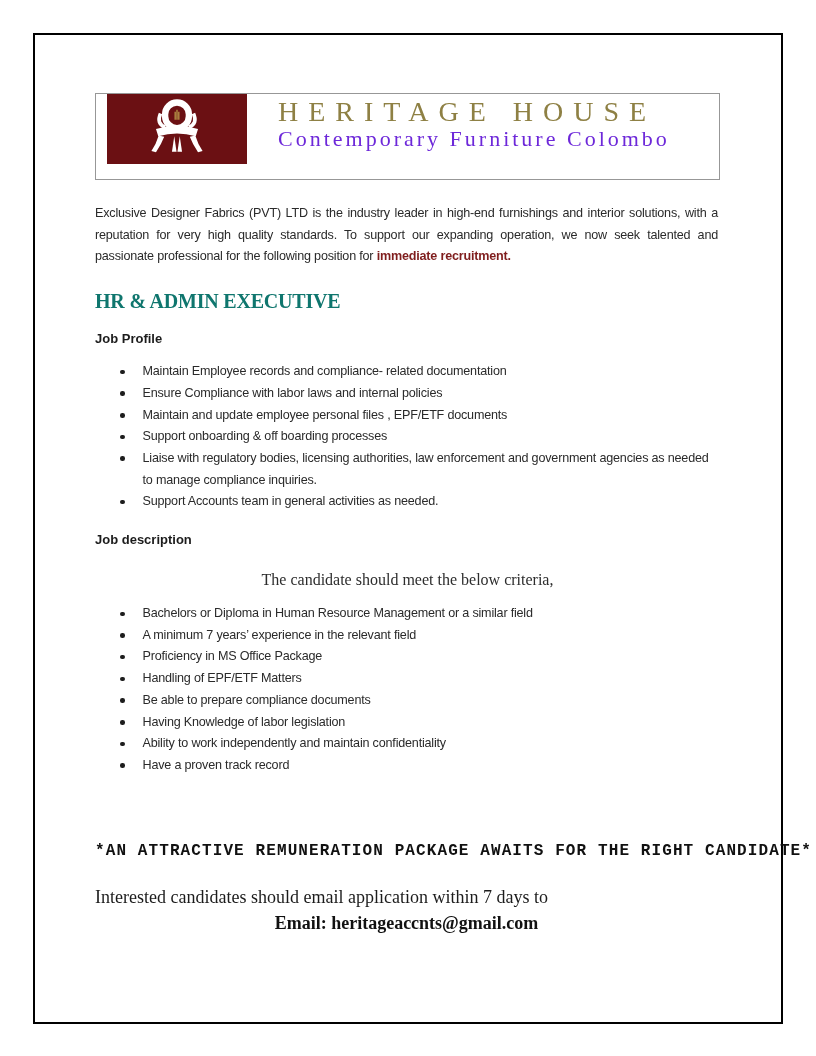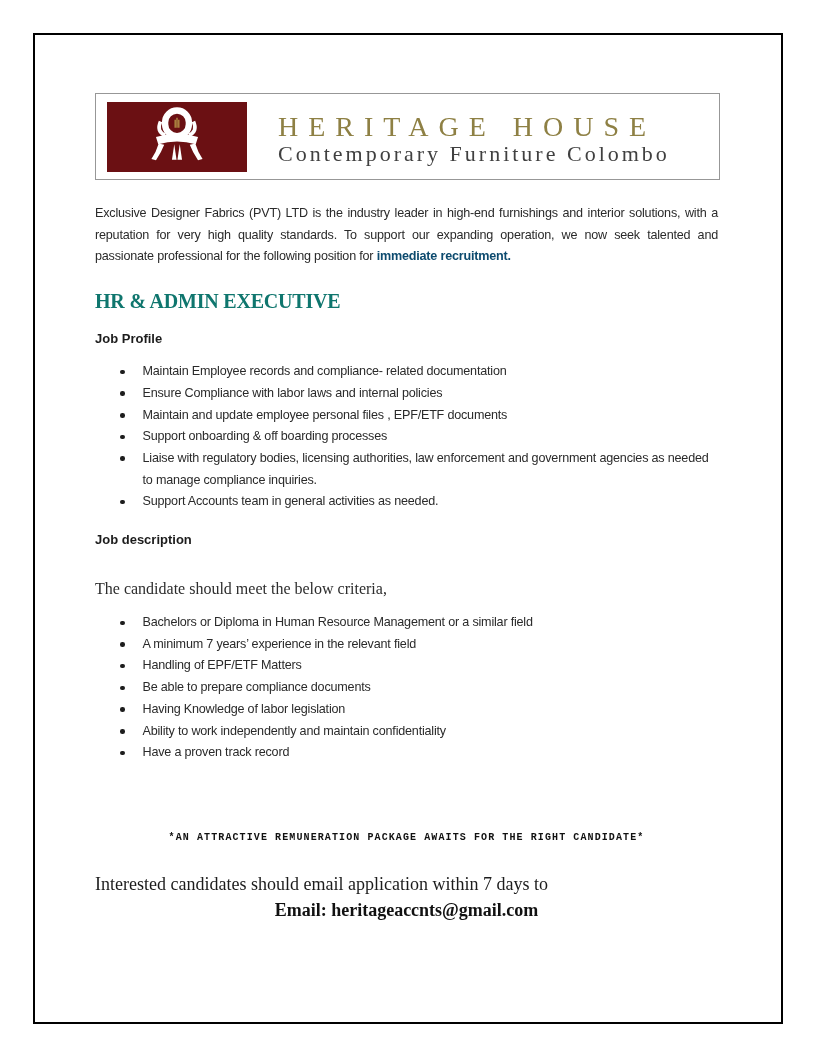--- a/index.html
+++ b/index.html
@@ -28,21 +28,21 @@
   }
 
   
   .logo-box {
     width: 625px;
     height: 87px;
     border: 1px solid #979797;
     box-sizing: border-box;
     background: #ffffff;
     display: flex;
-    align-items: center;
+    align-items: flex-start;
   }
   .logo-tile {
     width: 140px;
     height: 70px;
     margin-left: 11px;
     background: #6b1013;
     flex: none;
     display: flex;
     align-items: center;
     justify-content: center;
@@ -61,36 +61,36 @@
     line-height: 28px;
     letter-spacing: 10px;
     color: #8e8044;
     white-space: nowrap;
   }
   .brand-tagline {
     font-family: "Liberation Serif", "DejaVu Serif", serif;
     font-size: 22px;
     line-height: 23px;
     letter-spacing: 3px;
-    color: #404040;
+    color: #6d28d9;
     white-space: nowrap;
     margin-top: 1px;
   }
 
   
   .intro {
     margin-top: 23px;
     width: 623px;
     font-size: 12.6px;
     letter-spacing: -0.2px;
     line-height: 21.7px;
     text-align: justify;
     color: #2a2a2a;
   }
-  .intro b { color: #0c4a6e; }
+  .intro b { color: #7f1d1d; }
 
   .position-title {
     margin: 22px 0 0 0;
     font-family: "Liberation Serif", "DejaVu Serif", serif;
     font-weight: bold;
     font-size: 20px;
     line-height: 22px;
     color: #0f766e;
     letter-spacing: -0.2px;
   }
@@ -120,35 +120,36 @@
     width: 4.5px;
     height: 4.5px;
     border-radius: 50%;
     background: #1d1d1d;
     margin: 8.5px 0 0 25px;
     flex: none;
   }
   .b-text { margin-left: 18px; }
 
   .criteria-line {
-    margin-top: 28px;
+    margin-top: 19px;
     font-family: "Liberation Serif", "DejaVu Serif", serif;
     font-size: 16px;
     line-height: 22px;
     color: #2d2d2d;
+    text-align: center;
   }
 
   
   .banner {
     margin-top: 66px;
     width: 623px;
     text-align: center;
     font-family: "Liberation Mono", "DejaVu Sans Mono", monospace;
     font-weight: bold;
-    font-size: 10px;
+    font-size: 16px;
     letter-spacing: 1.1px;
     line-height: 16px;
     color: #111111;
     white-space: nowrap;
   }
   .apply-line {
     margin-top: 26px;
     width: 623px;
     text-align: left;
     font-family: "Liberation Serif", "DejaVu Serif", serif;
@@ -243,20 +244,24 @@
         <li>
           <span class="b-dot"></span>
           <span class="b-text">Bachelors or Diploma in Human Resource Management or a similar field</span>
         </li>
 
         <li>
           <span class="b-dot"></span>
           <span class="b-text">A minimum 7 years’ experience in the relevant field</span>
         </li>
 
+        <li>
+          <span class="b-dot"></span>
+          <span class="b-text">Proficiency in MS Office Package</span>
+        </li>
 
         <li>
           <span class="b-dot"></span>
           <span class="b-text">Handling of EPF/ETF Matters</span>
         </li>
 
         <li>
           <span class="b-dot"></span>
           <span class="b-text">Be able to prepare compliance documents</span>
         </li>

